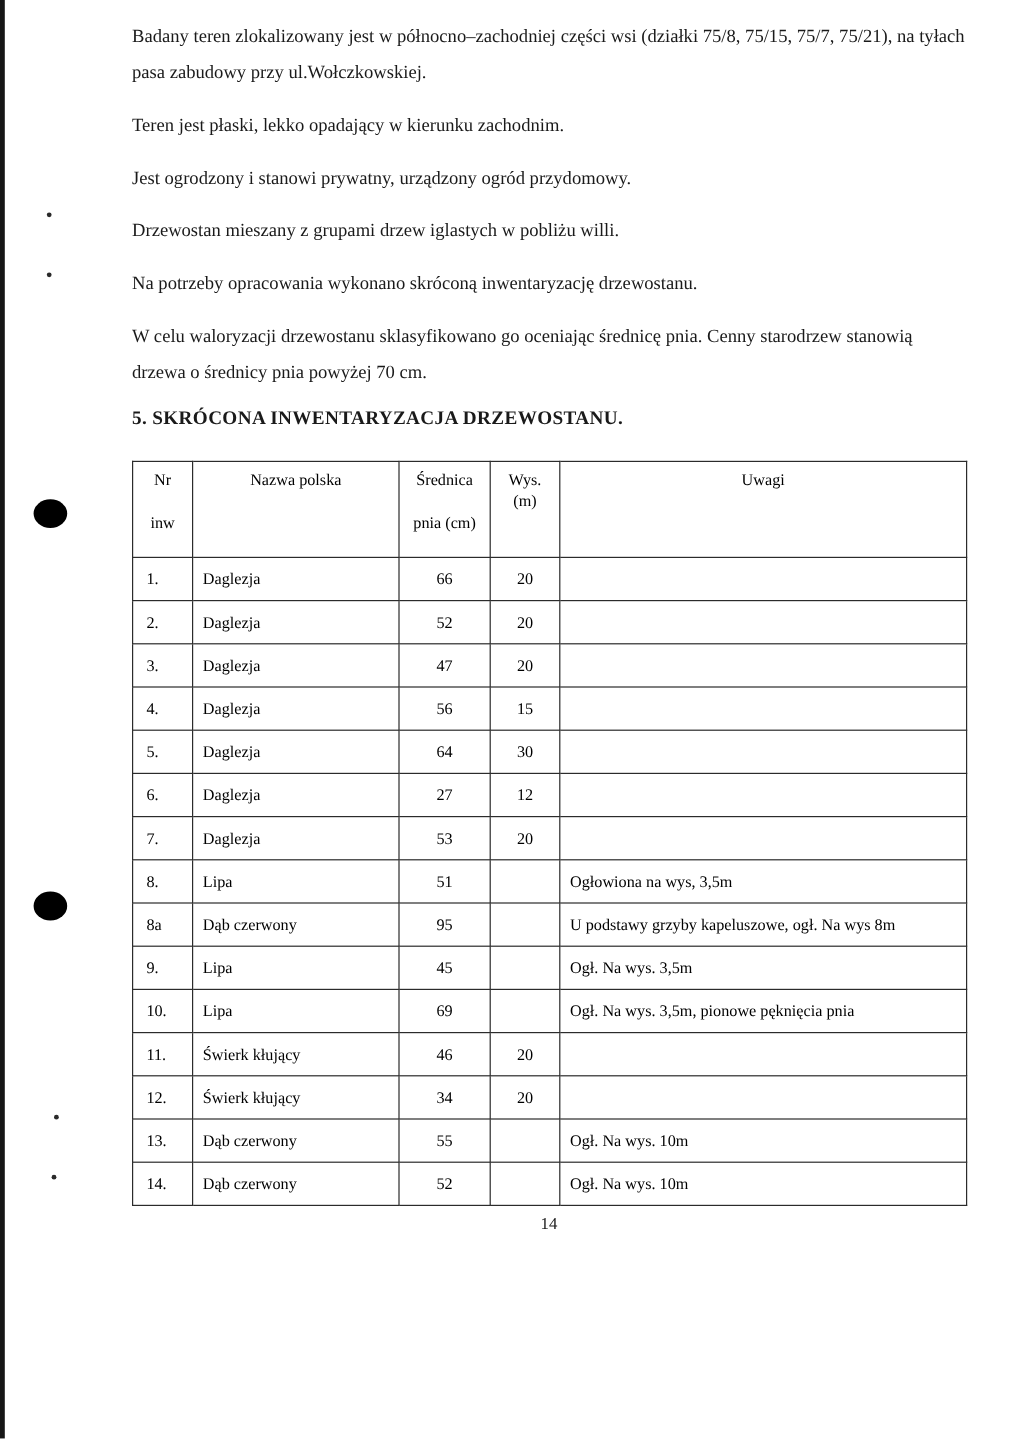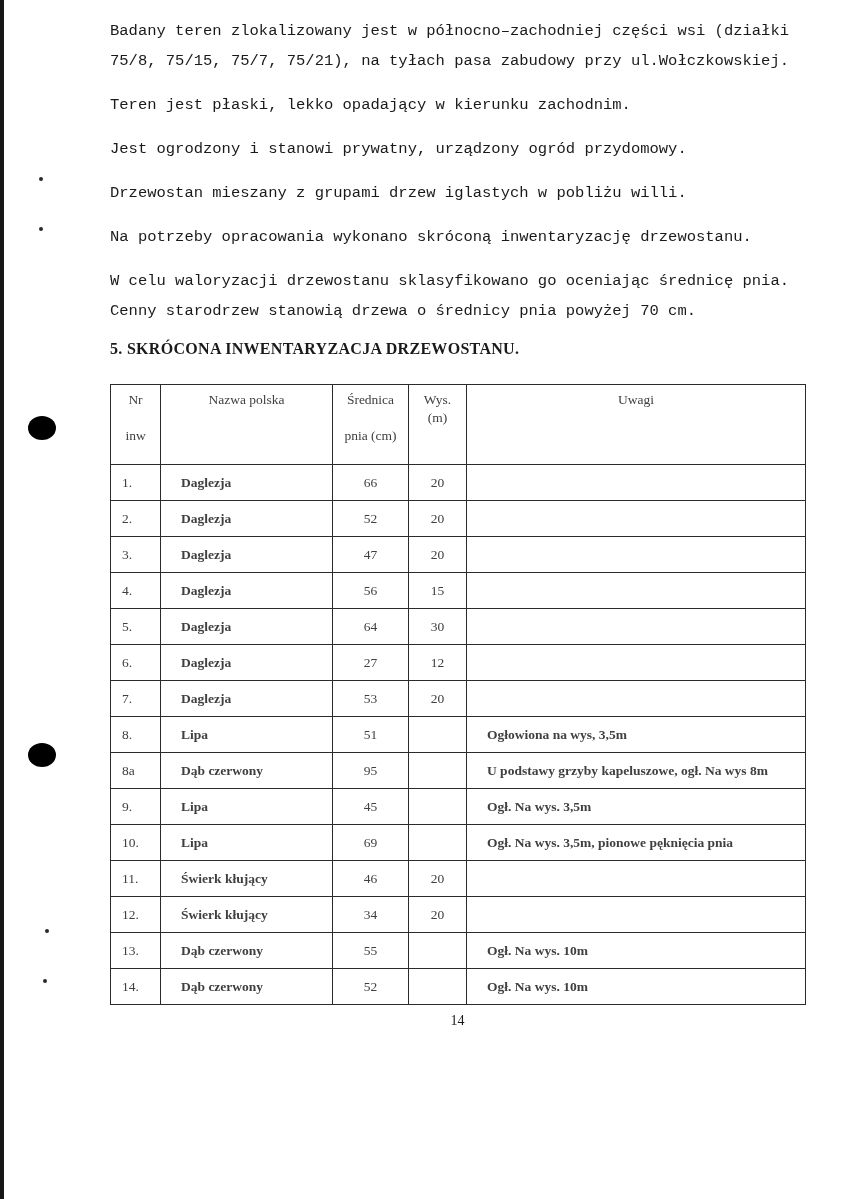--- a/index.html
+++ b/index.html
@@ -39,35 +39,34 @@
     position: absolute;
     left: 110px;
     top: 16px;
     width: 695px;
   }
   .content p {
     margin: 0 0 14px 0;
     font-size: 15.5px;
     line-height: 30px;
     text-align: left;
-    font-family: Liberation Mono, monospace;
   }
   .section-heading {
     margin-bottom: 26px;
     font-size: 16px;
     font-weight: bold;
     letter-spacing: 0.3px;
   }
 
   table.inventory {
     width: 695px;
     border-collapse: collapse;
     table-layout: fixed;
     font-size: 13.5px;
-    color: #404040;
+    color: #000000;
   }
   table.inventory, table.inventory th, table.inventory td {
     border: 1px solid #2b2b2b;
   }
   table.inventory { border-width: 1.5px; }
   col.w-nr       { width: 50px; }
   col.w-nazwa    { width: 172px; }
   col.w-srednica { width: 76px; }
   col.w-wys      { width: 58px; }
   col.w-uwagi    { width: 339px; }
@@ -81,21 +80,21 @@
   }
   .hdr-gap { margin-top: 18px; }
   table.inventory td {
     height: 33px;
     vertical-align: middle;
     line-height: 17px;
     overflow: hidden;
     white-space: nowrap;
   }
   td.c-nr     { text-align: left; padding-left: 11px; }
-  td.c-left   { text-align: left; padding-left: 20px; font-weight: bold; }
+  td.c-left   { text-align: left; padding-left: 8px; }
   td.c-center { text-align: center; }
 
   .page-number {
     margin-top: 8px;
     text-align: center;
     font-size: 14px;
   }
 </style>
 </head>
 <body>

